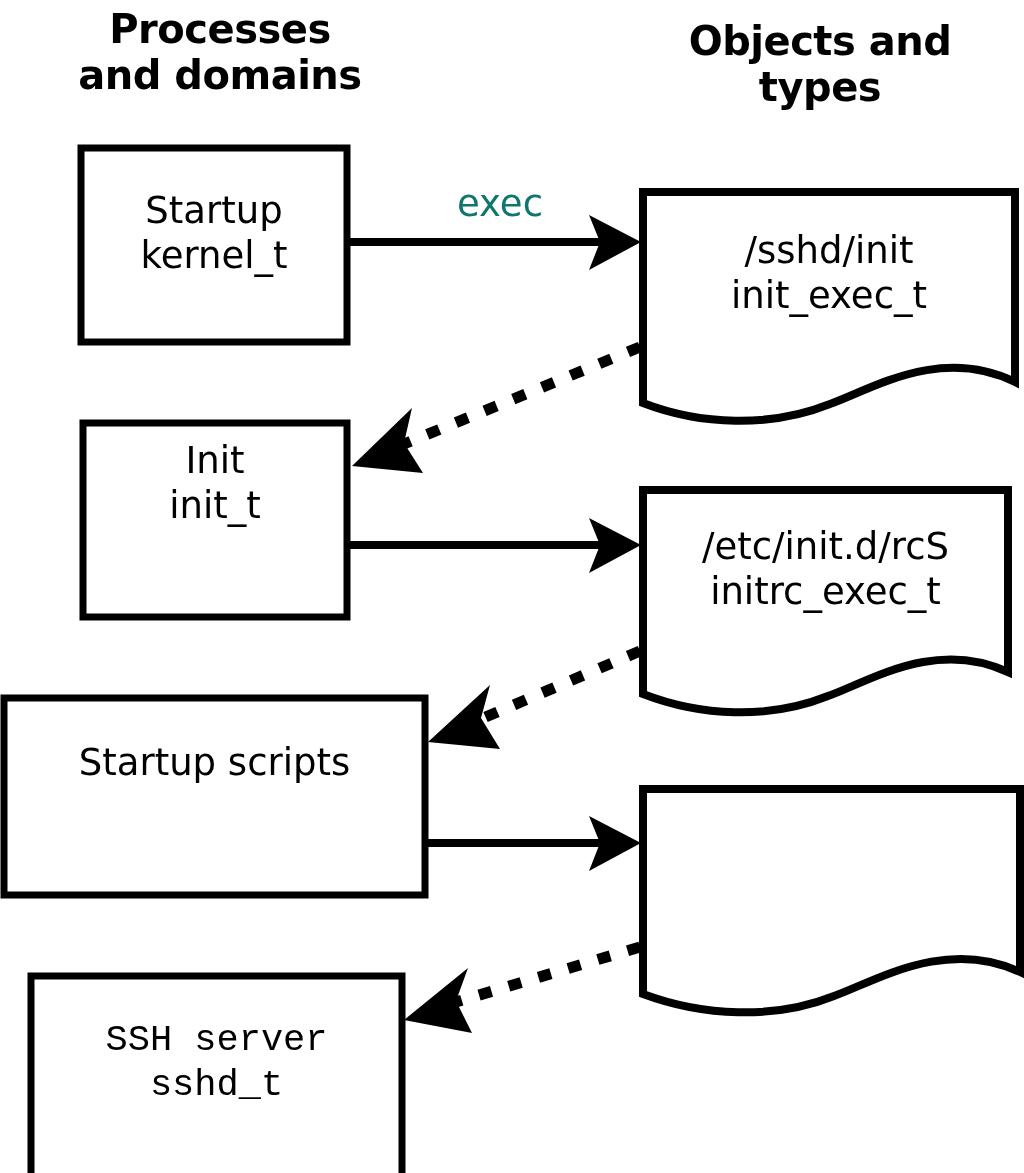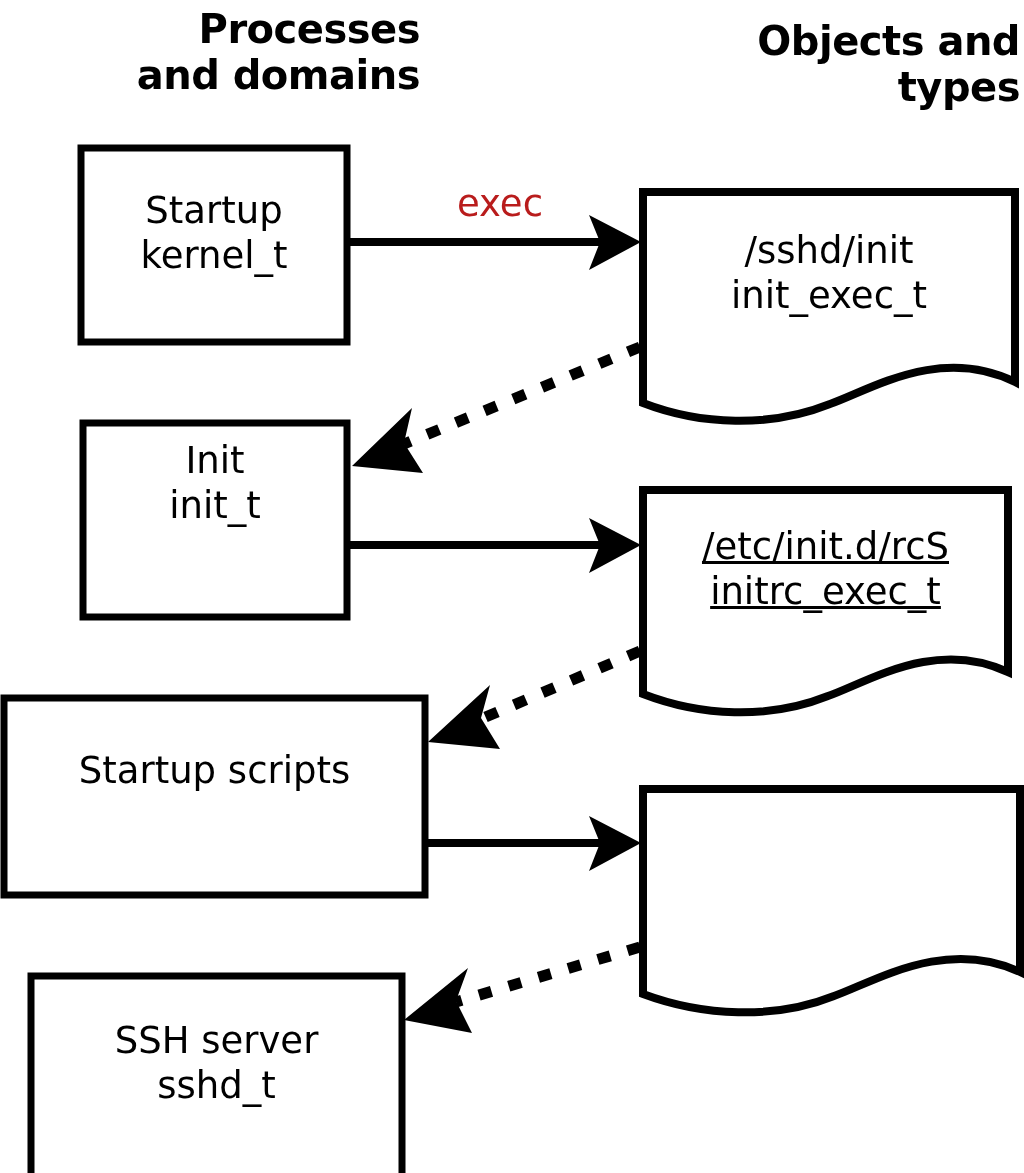--- a/index.html
+++ b/index.html
@@ -17,21 +17,21 @@
   }
   #diagram-svg {
     position: absolute;
     left: 0;
     top: 0;
     width: 1024px;
     height: 1173px;
   }
   .col-header {
     position: absolute;
-    text-align: right;
+    text-align: center;
     font-weight: bold;
     font-size: 40px;
     line-height: 1.15;
     color: #000000;
     letter-spacing: -0.5px;
     white-space: pre-line;
   }
   #header-left  { left: 20px;  top: 6px;  width: 400px; }
   #header-right { left: 620px; top: 6px;  width: 400px; margin-top: 12px; }
 
@@ -41,21 +41,21 @@
     color: #000000;
     font-size: 37px;
     line-height: 1.22;
     pointer-events: none;
   }
   .node-text .l1, .node-text .l2 { display: block; }
 
   .edge-label {
     position: absolute;
     text-align: center;
-    color: #b91c1c;
+    color: #0f766e;
     font-size: 37px;
     line-height: 1;
   }
 </style>
 </head>
 <body>
 
 <div id="canvas">
 
   <div class="col-header" id="header-left">Processes
@@ -120,35 +120,35 @@
   <div class="node-text" style="left:81px; top:188px; width:266px;">
     <span class="l1">Startup</span>
     <span class="l2">kernel_t</span>
   </div>
 
   <div class="node-text" style="left:83px; top:438px; width:264px;">
     <span class="l1">Init</span>
     <span class="l2">init_t</span>
   </div>
 
-  <div class="node-text" style="left:4px; top:740px; width:421px;margin-top:8px;">
+  <div class="node-text" style="left:4px; top:740px; width:421px;">
     <span class="l1">Startup scripts</span>
   </div>
 
-  <div class="node-text" style="left:31px; top:1018px; width:371px;">
+  <div class="node-text" style="left:31px; top:1018px; width:371px;font-family:Liberation Mono, monospace;">
     <span class="l1">SSH server</span>
     <span class="l2">sshd_t</span>
   </div>
 
   <div class="node-text" style="left:643px; top:228px; width:372px;">
     <span class="l1">/sshd/init</span>
     <span class="l2">init_exec_t</span>
   </div>
 
-  <div class="node-text" style="left:643px; top:524px; width:365px;text-decoration:underline;">
+  <div class="node-text" style="left:643px; top:524px; width:365px;">
     <span class="l1">/etc/init.d/rcS</span>
     <span class="l2">initrc_exec_t</span>
   </div>
 
 
   <div class="edge-label" style="left:400px; top:185px; width:200px;">exec</div>
 
 </div>
 
 </body></html>

